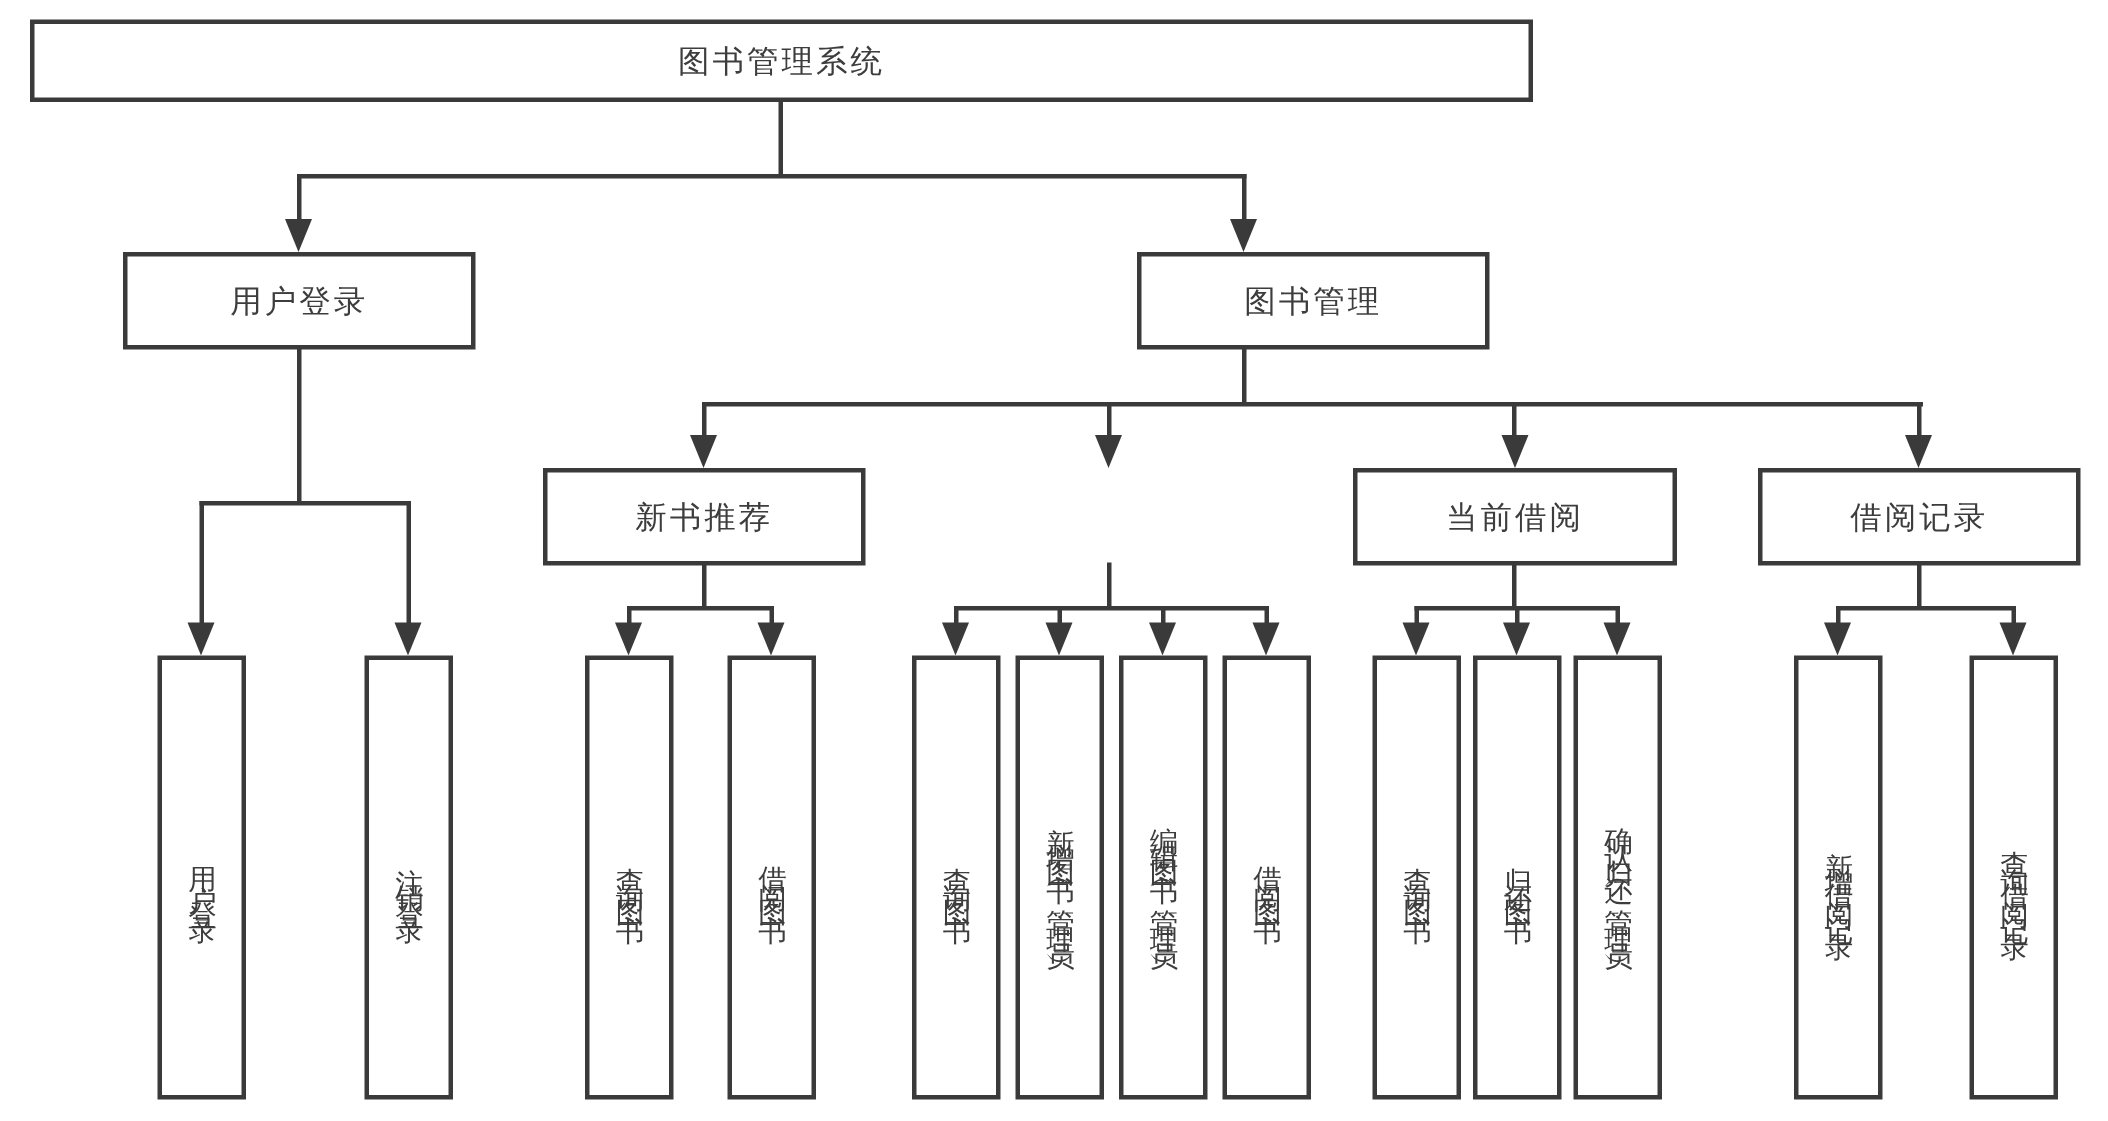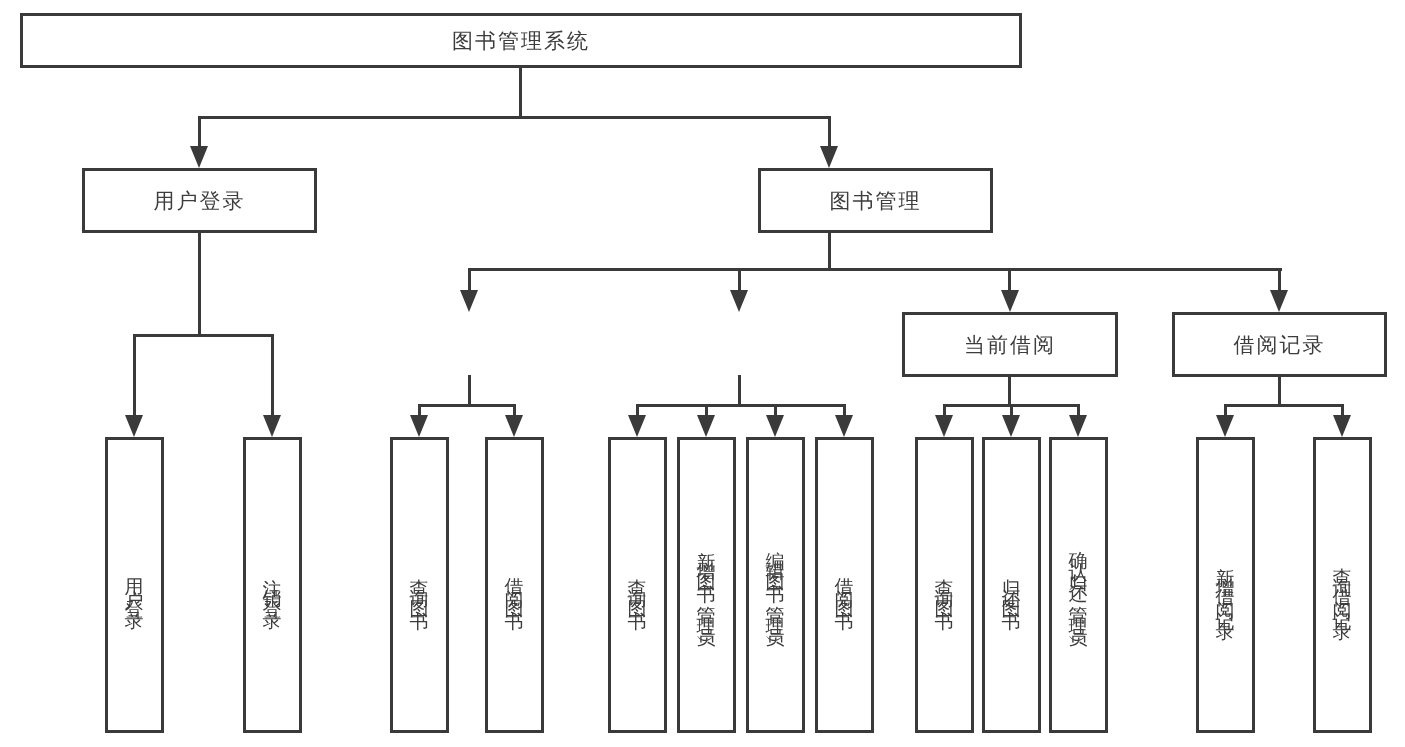--- a/index.html
+++ b/index.html
@@ -72,20 +72,23 @@
   <div class="hl" style="left:468px;top:268px;width:814px;"></div>
   <div class="vl" style="left:468px;top:268px;height:24px;"></div>
   <div class="vl" style="left:738px;top:268px;height:24px;"></div>
   <div class="vl" style="left:1008px;top:268px;height:24px;"></div>
   <div class="vl" style="left:1278px;top:268px;height:24px;"></div>
   <div class="ar" style="left:460px;top:290px;"></div>
   <div class="ar" style="left:730px;top:290px;"></div>
   <div class="ar" style="left:1001px;top:290px;"></div>
   <div class="ar" style="left:1270px;top:290px;"></div>
 
+  <div class="hbox" style="left:362px;top:312px;width:215px;">
+    <span>新书推荐</span>
+  </div>
   <div class="hbox" style="left:902px;top:312px;width:216px;">
     <span>当前借阅</span>
   </div>
   <div class="hbox" style="left:1172px;top:312px;width:215px;">
     <span>借阅记录</span>
   </div>
 
   <div class="vl" style="left:468px;top:375px;height:31px;"></div>
   <div class="hl" style="left:418px;top:404px;width:98px;"></div>
   <div class="vl" style="left:418px;top:404px;height:13px;"></div>

